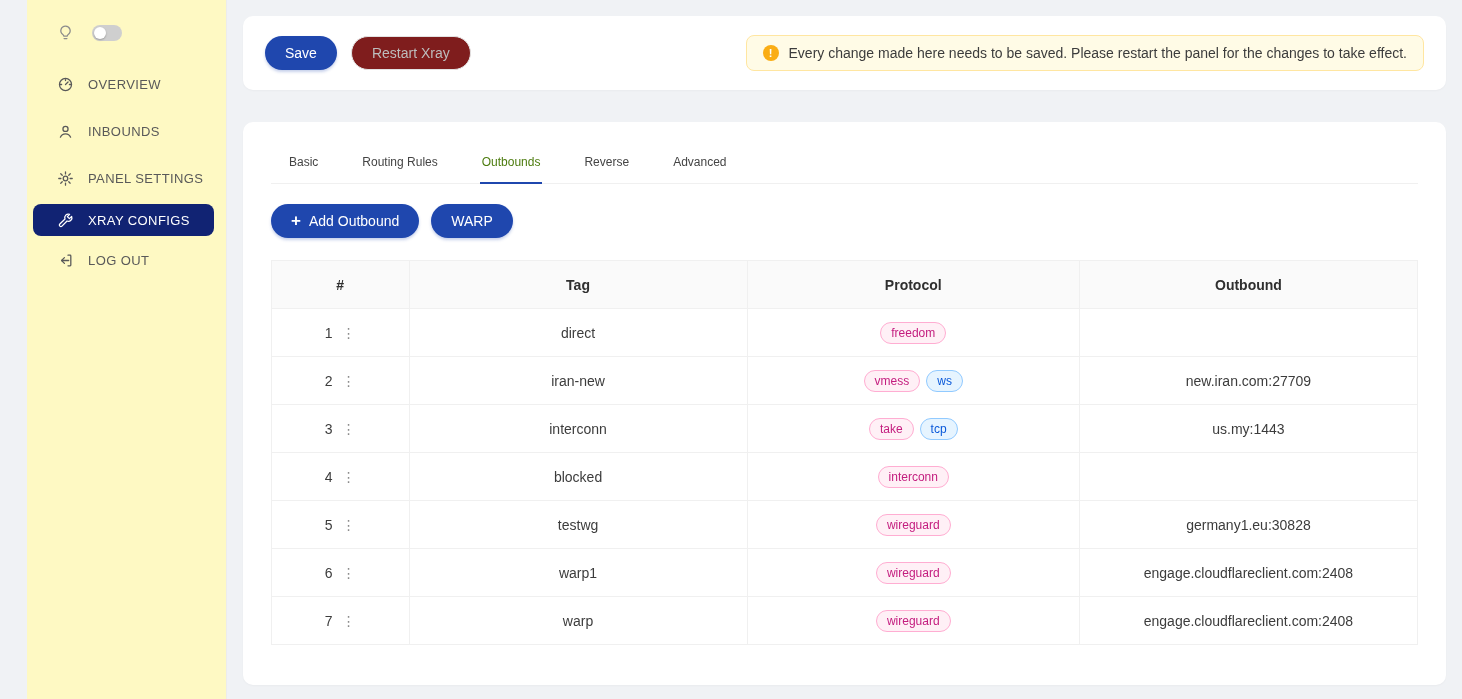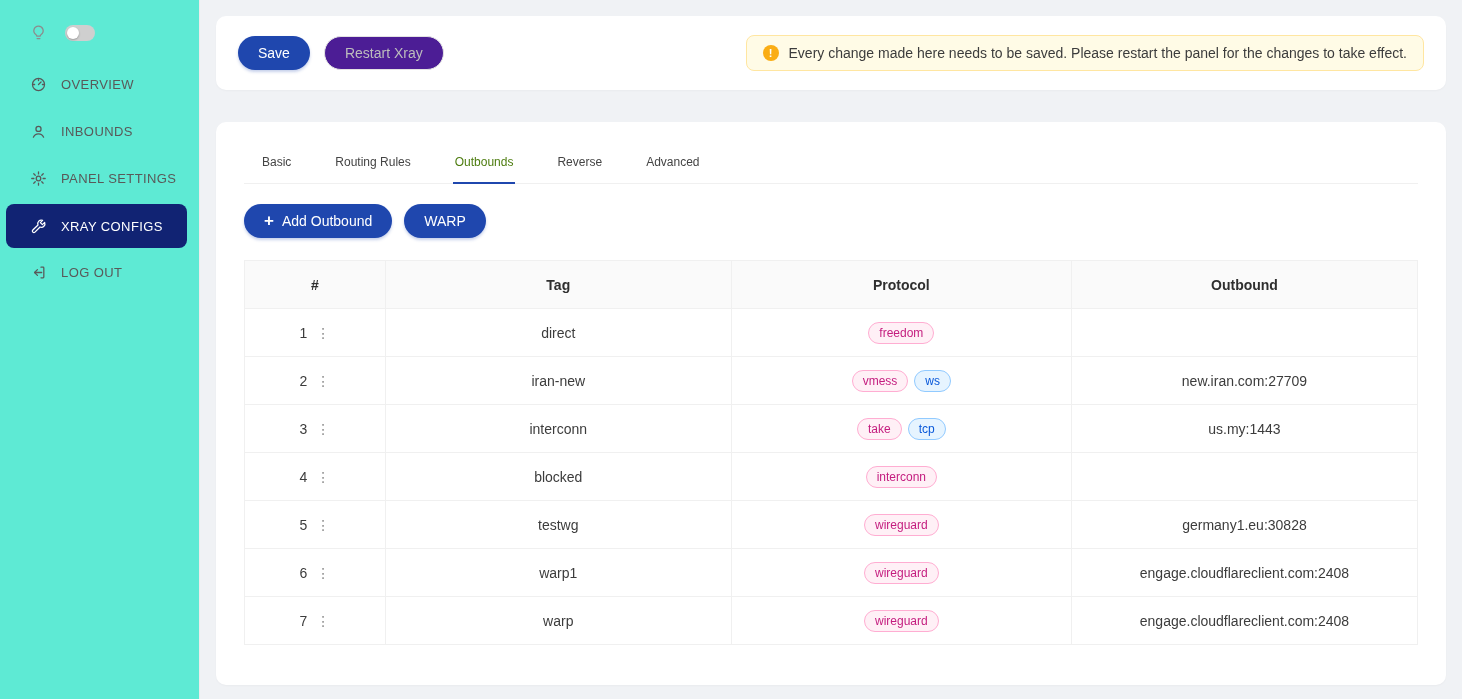--- a/index.html
+++ b/index.html
@@ -5,22 +5,23 @@
   * { margin:0; padding:0; box-sizing:border-box; }
   html,body { width:1462px; height:699px; overflow:hidden; }
   body {
     font-family: "Liberation Sans", "DejaVu Sans", sans-serif;
     background:#f0f2f5;
     color:#333;
     display:flex;
   }
   
   .sidebar {
-    width:200px; height:100%; background:#5eead4; flex:0 0 200px;
+    width:200px; height:100%; background:#fef9c3; flex:0 0 200px;
     border-right:1px solid #ececec;
+    margin-left:27px;
   }
   .sidebar-top {
     display:flex; align-items:center; gap:18px;
     padding:24px 0 14px 30px;
   }
   .bulb { color:#8c8c8c; display:flex; }
   .toggle {
     width:30px; height:16px; background:#cfcfcf; border-radius:9px;
     position:relative; cursor:pointer; flex:0 0 auto;
   }
@@ -32,21 +33,21 @@
   .nav-item {
     display:flex; align-items:center; gap:14px;
     height:47px; padding:0 12px 0 30px;
     color:#595959; font-size:13px; font-weight:500; letter-spacing:.4px;
     cursor:pointer; white-space:nowrap;
   }
   .nav-item .nav-icon { display:flex; color:#595959; }
   .nav-item.active {
     background:#112373; color:#fff;
     margin:0 12px 0 6px; padding-left:24px;
-    border-radius:8px; height:44px; margin-top:2px; margin-bottom:1px;
+    border-radius:8px; height:32px; margin-top:2px; margin-bottom:1px;
   }
   .nav-item.active .nav-icon { color:#fff; }
   .nav-icon svg { width:17px; height:17px; }
   
   .main {
     flex:1; padding:16px 16px 14px 16px; display:flex; flex-direction:column; gap:32px;
     overflow:hidden;
   }
   .card {
     background:#fff; border-radius:10px;
@@ -59,21 +60,21 @@
   .btn {
     font-family:inherit; font-size:14px; border:none; cursor:pointer;
     border-radius:17px; height:34px; display:inline-flex; align-items:center;
     padding:0 20px; line-height:1;
   }
   .btn-primary {
     background:#1f47ae; color:#fff;
     box-shadow:0 2px 3px rgba(31,71,174,.25);
   }
   .btn-disabled {
-    background:#4c1d95; color:#bdbdbd; border:1px solid #e3e3e3;
+    background:#7f1d1d; color:#bdbdbd; border:1px solid #e3e3e3;
     cursor:not-allowed; box-shadow:none;
   }
   .toolbar-left { display:flex; gap:14px; align-items:center; }
   .alert {
     margin-left:auto; display:flex; align-items:center; gap:10px;
     background:#fffbe6; border:1px solid #ffe6a1; border-radius:8px;
     padding:9px 16px; font-size:14px; color:#3c3c3c;
   }
   .alert-icon {
     width:16px; height:16px; border-radius:50%; background:#faad14;

